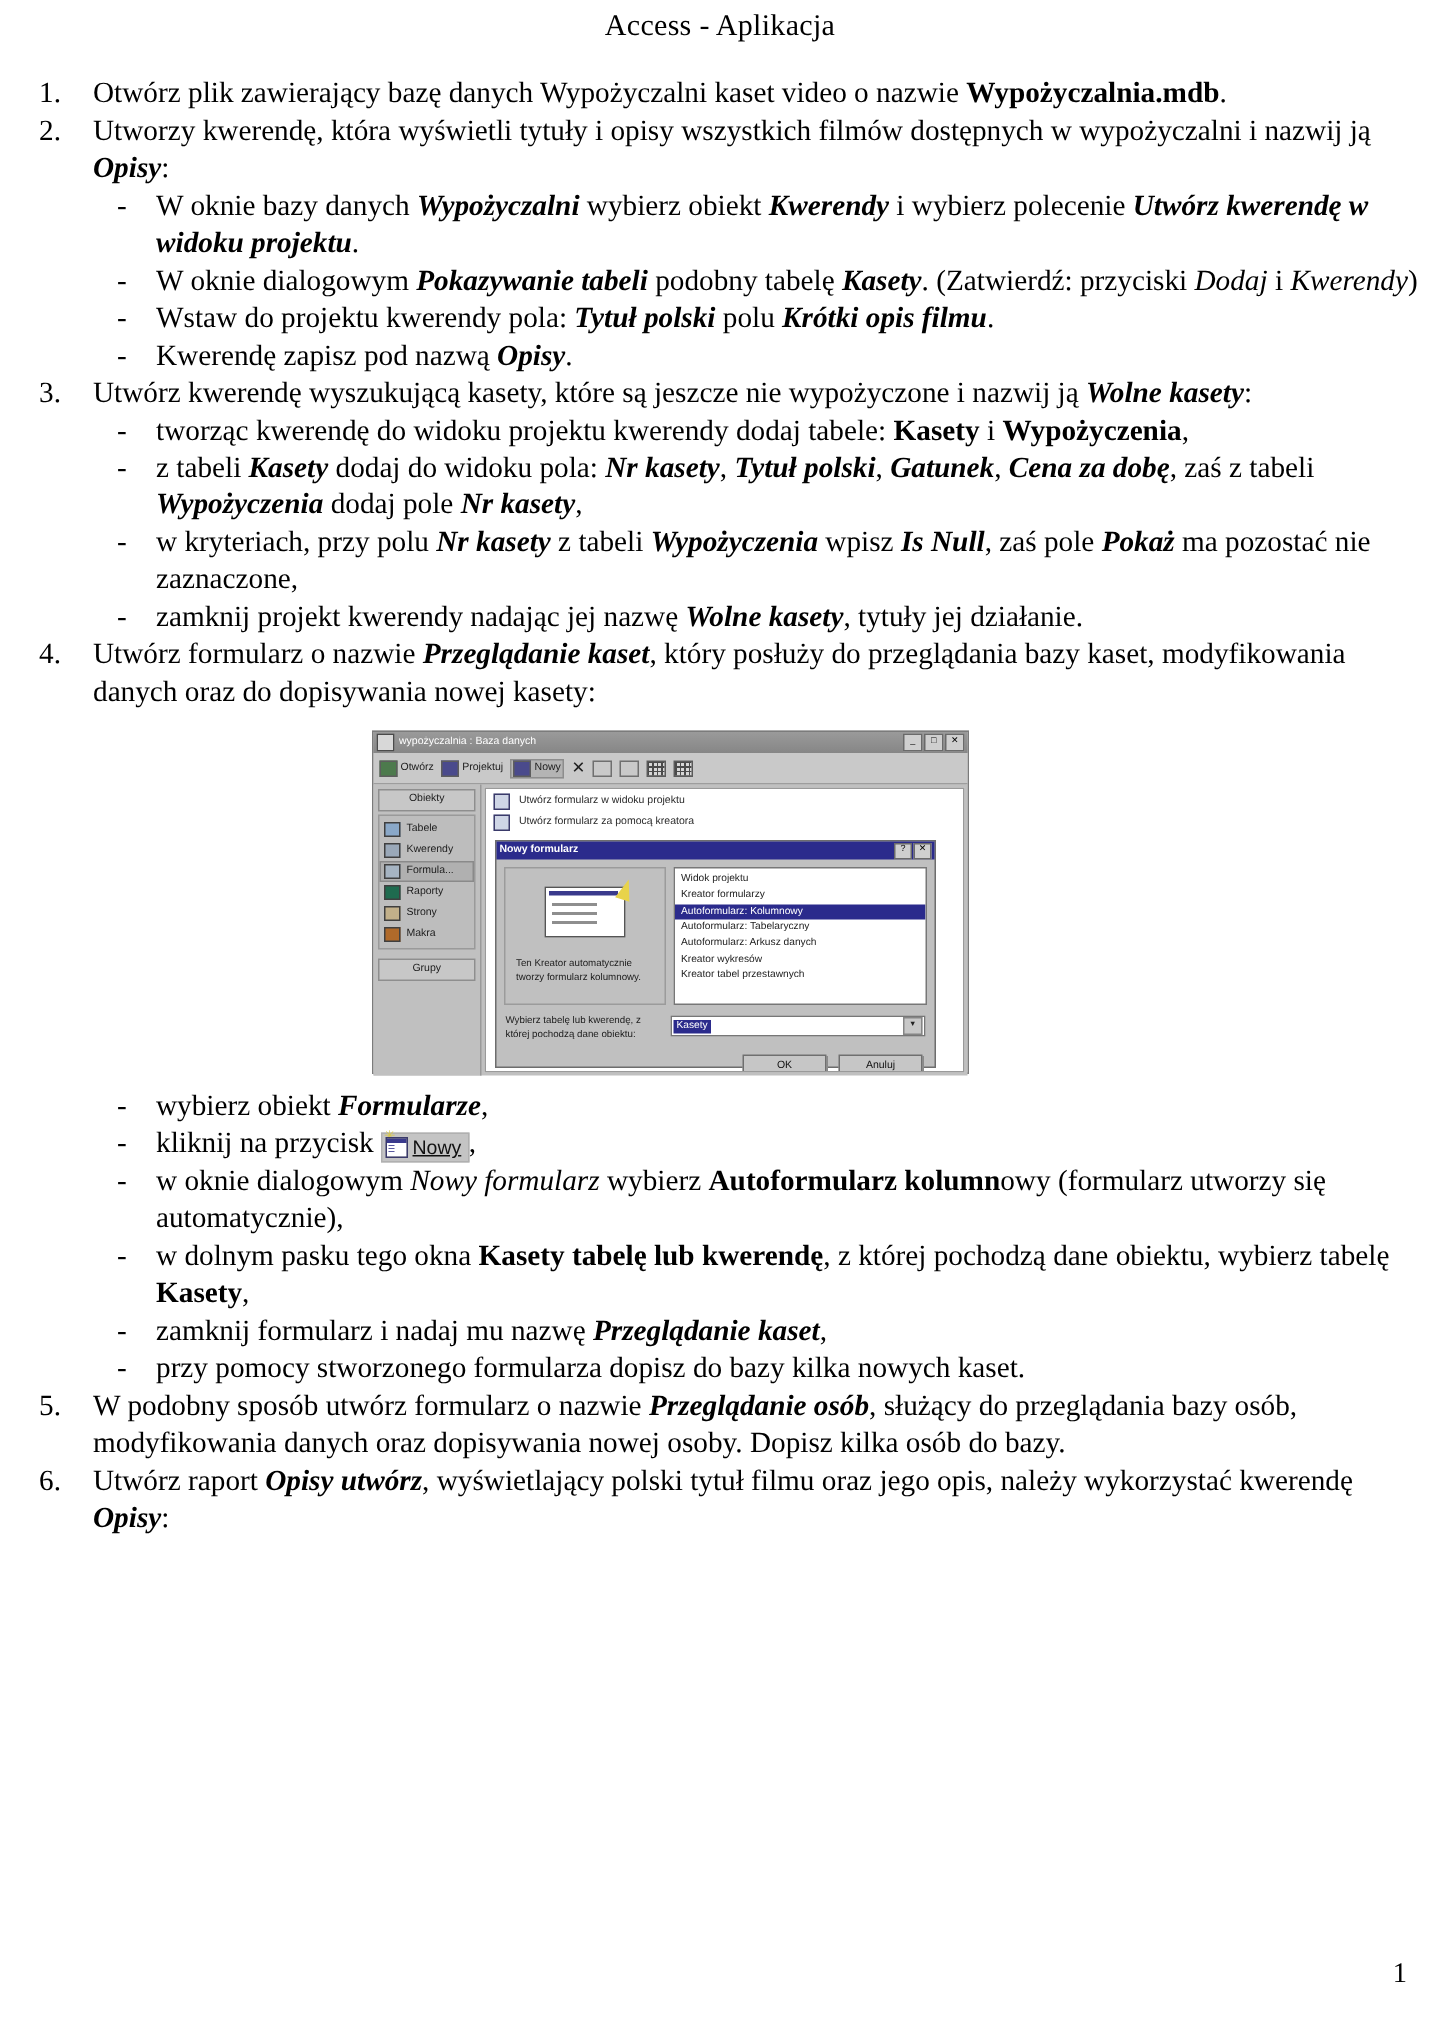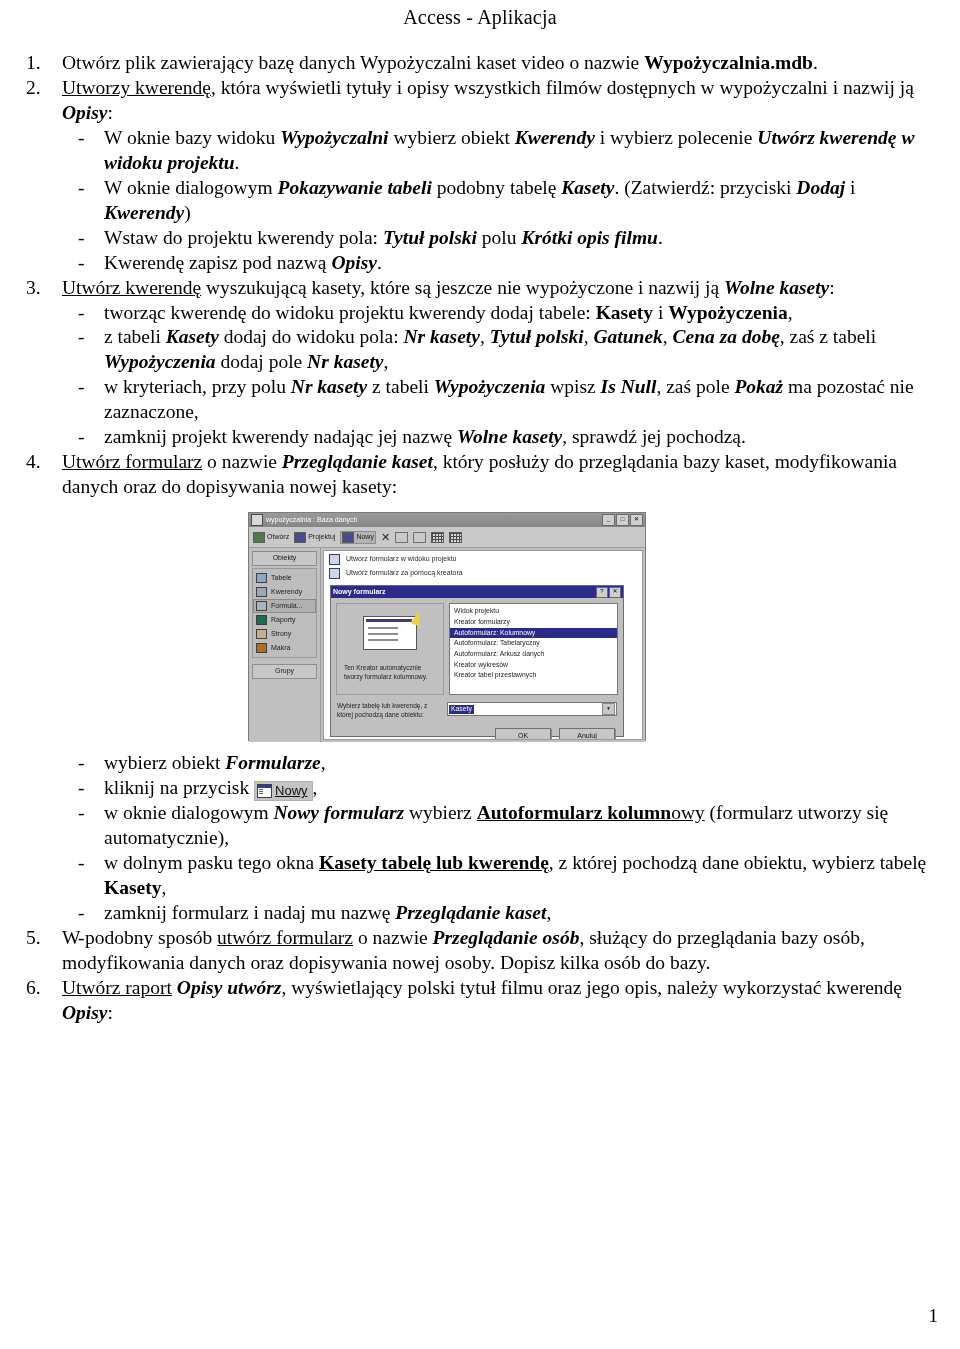--- a/index.html
+++ b/index.html
@@ -65,23 +65,23 @@
     position: relative;
     padding-left: 42px;
     margin: 0;
   }
   ul.sub-list > li > .dash {
     position: absolute;
     left: 16px;
     top: 0;
   }
   .b { font-weight: bold; }
-  .i { font-style: italic; font-weight: bold; }
+  .i { font-style: italic; }
   .bi { font-weight: bold; font-style: italic; }
-  .u { text-decoration: underline; }
+  .u { }
 
   
   .shot-wrap {
     margin: 12px 0 10px 186px;
     width: 398px;
   }
   .access-window {
     width: 398px;
     height: 229px;
     background: #c0c0c0;
@@ -444,21 +444,21 @@
       <span>Otwórz plik zawierający bazę danych Wypożyczalni kaset video o nazwie </span><span class="b">Wypożyczalnia.mdb</span><span>.</span>
     </li>
 
     <li>
       <span class="num">2.</span>
       <span class="u">Utworzy kwerendę</span><span>, która wyświetli tytuły i opisy wszystkich filmów dostępnych w wypożyczalni i nazwij ją </span><span class="bi">Opisy</span><span>:</span>
 
       <ul class="sub-list">
         <li>
           <span class="dash">-</span>
-          <span>W oknie bazy widoku </span><span class="bi">Wypożyczalni</span><span> wybierz obiekt </span><span class="bi">Kwerendy</span><span> i wybierz polecenie </span><span class="bi">Utwórz kwerendę w widoku projektu</span><span>.</span>
+          <span>W oknie bazy danych </span><span class="bi">Wypożyczalni</span><span> wybierz obiekt </span><span class="bi">Kwerendy</span><span> i wybierz polecenie </span><span class="bi">Utwórz kwerendę w widoku projektu</span><span>.</span>
         </li>
         <li>
           <span class="dash">-</span>
           <span>W oknie dialogowym </span><span class="bi">Pokazywanie tabeli</span><span> podobny tabelę </span><span class="bi">Kasety</span><span>. (Zatwierdź: przyciski </span><span class="i">Dodaj</span><span> i </span><span class="i">Kwerendy</span><span>)</span>
         </li>
         <li>
           <span class="dash">-</span>
           <span>Wstaw do projektu kwerendy pola: </span><span class="bi">Tytuł polski</span><span> polu </span><span class="bi">Krótki opis filmu</span><span>.</span>
         </li>
         <li>
@@ -480,21 +480,21 @@
         <li>
           <span class="dash">-</span>
           <span>z tabeli </span><span class="bi">Kasety</span><span> dodaj do widoku pola: </span><span class="bi">Nr kasety</span><span>, </span><span class="bi">Tytuł polski</span><span>, </span><span class="bi">Gatunek</span><span>, </span><span class="bi">Cena za dobę</span><span>, zaś z tabeli </span><span class="bi">Wypożyczenia</span><span> dodaj pole </span><span class="bi">Nr kasety</span><span>,</span>
         </li>
         <li>
           <span class="dash">-</span>
           <span>w kryteriach, przy polu </span><span class="bi">Nr kasety</span><span> z tabeli </span><span class="bi">Wypożyczenia</span><span> wpisz </span><span class="bi">Is Null</span><span>, zaś pole </span><span class="bi">Pokaż</span><span> ma pozostać nie zaznaczone,</span>
         </li>
         <li>
           <span class="dash">-</span>
-          <span>zamknij projekt kwerendy nadając jej nazwę </span><span class="bi">Wolne kasety</span><span>, sprawdź jej pochodzą.</span>
+          <span>zamknij projekt kwerendy nadając jej nazwę </span><span class="bi">Wolne kasety</span><span>, tytuły jej działanie.</span>
         </li>
       </ul>
     </li>
 
     <li>
       <span class="num">4.</span>
       <span class="u">Utwórz formularz</span><span> o nazwie </span><span class="bi">Przeglądanie kaset</span><span>, który posłuży do przeglądania bazy kaset, modyfikowania danych oraz do dopisywania nowej kasety:</span>
 
       
       <div class="shot-wrap">
@@ -642,20 +642,21 @@
         <li>
           <span class="dash">-</span>
           <span>w dolnym pasku tego okna </span><span class="b u">Kasety tabelę lub kwerendę</span><span>, z której pochodzą dane obiektu, wybierz tabelę </span><span class="b">Kasety</span><span>,</span>
         </li>
         <li>
           <span class="dash">-</span>
           <span>zamknij formularz i nadaj mu nazwę </span><span class="bi">Przeglądanie kaset</span><span>,</span>
         </li>
         <li>
           <span class="dash">-</span>
+          <span>przy pomocy stworzonego formularza dopisz do bazy kilka nowych kaset.</span>
         </li>
       </ul>
     </li>
 
     <li>
       <span class="num">5.</span>
       <span>W podobny sposób </span><span class="u">utwórz formularz</span><span> o nazwie </span><span class="bi">Przeglądanie osób</span><span>, służący do przeglądania bazy osób, modyfikowania danych oraz dopisywania nowej osoby. Dopisz kilka osób do bazy.</span>
     </li>
 
     <li>

